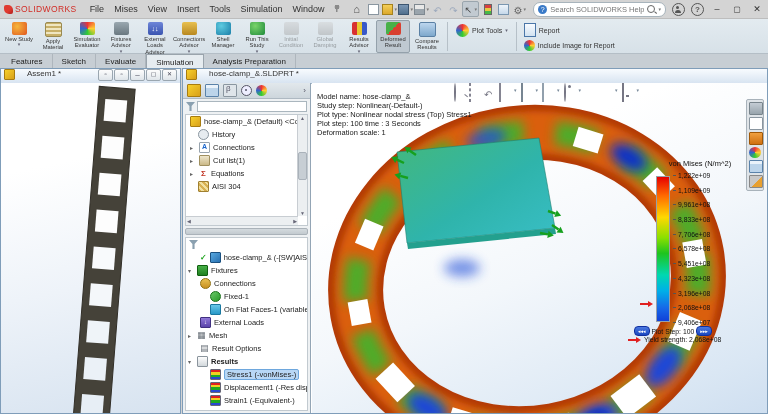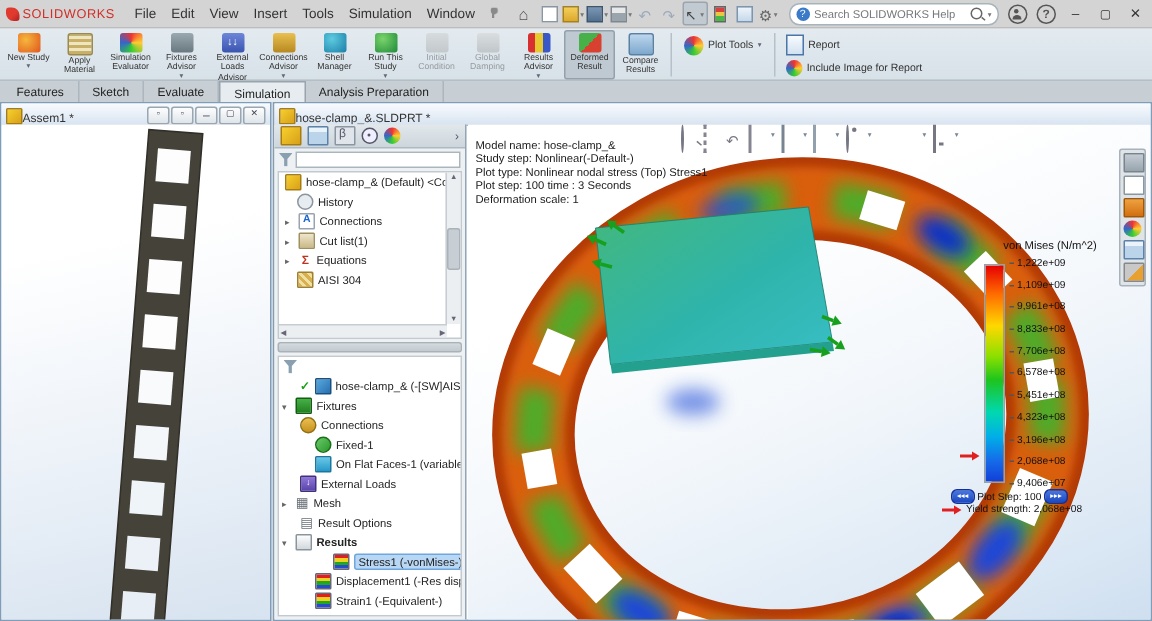--- a/index.html
+++ b/index.html
@@ -82,21 +82,21 @@
   
   .cmdtabs{position:absolute;left:0;top:54px;width:768px;height:14px;background:#c7ced4;
     display:flex;align-items:stretch;padding-left:2px;box-sizing:border-box;font-size:8px;}
   .ctab{padding:1px 9px 0;border-right:1px solid #aeb6bd;color:#222;display:flex;align-items:center;}
   .ctab.active{background:#e6ecf0;border:1px solid #9aa4ac;border-bottom:none;}
   
   .win{position:absolute;top:68px;bottom:0;background:#fff;border:1px solid #7f9db9;box-sizing:border-box;}
   .win-left{left:0;width:181px;}
   .win-right{left:182px;right:0;}
   .wtitle{height:14px;background:linear-gradient(#f8fbfe,#d8e4f1);border-bottom:1px solid #a5bacd;
-    display:flex;align-items:flex-end;gap:0;padding:0 3px;font-size:8px;color:#333;}
+    display:flex;align-items:flex-start;gap:12px;padding:0 3px;font-size:8px;color:#333;}
   .doc-icon{width:9px;height:9px;background:linear-gradient(135deg,#f7d02c,#d8a01a);border:1px solid #a87c10;border-radius:1px;flex-shrink:0;}
   .wbtns{margin-left:auto;display:flex;gap:1px;}
   .wb{width:13px;height:10px;background:linear-gradient(#fdfdfd,#dfe5ea);border:1px solid #9aa6b0;border-radius:2px;
       font-size:6px;line-height:9px;text-align:center;color:#445;}
   .wb-pane1::before{content:"▫";}
   .wb-pane2::before{content:"▫";}
   .wb-min::before{content:"–";font-size:8px;}
   .wb-rest::before{content:"▢";}
   .wb-close::before{content:"✕";}
   .lviewport{position:absolute;left:0;right:0;top:14px;bottom:0;
@@ -210,21 +210,21 @@
 </style>
 </head>
 <body>
 
 <div class="titlebar">
   <div class="brand">
     <span class="brand-swoosh"></span>
     <span class="brand-text">SOLIDWORKS</span>
   </div>
   <span class="menu-item">File</span>
-  <span class="menu-item">Edit</span>
+  <span class="menu-item">Mises</span>
   <span class="menu-item">View</span>
   <span class="menu-item">Insert</span>
   <span class="menu-item">Tools</span>
   <span class="menu-item">Simulation</span>
   <span class="menu-item">Window</span>
   <span class="pin-icon"></span>
   <div class="qat">
     <span class="qbtn">
         <span class="qg g-home"></span>
       </span>
@@ -494,21 +494,21 @@
       </div>
       <div class="trow" style="padding-left:14px">
         <span class="ti i-ropt"></span>
         <span class="tl">Result Options</span>
       </div>
       <div class="trow bold" style="padding-left:2px">
         <span class="exp o"></span>
         <span class="ti i-res"></span>
         <span class="tl">Results</span>
       </div>
-      <div class="trow selrow" style="padding-left:36px">
+      <div class="trow selrow" style="padding-left:24px">
         <span class="ti i-plot"></span>
         <span class="tl">Stress1 (-vonMises-)</span>
       </div>
       <div class="trow" style="padding-left:24px">
         <span class="ti i-plot"></span>
         <span class="tl">Displacement1 (-Res disp-)</span>
       </div>
       <div class="trow" style="padding-left:24px">
         <span class="ti i-plot"></span>
         <span class="tl">Strain1 (-Equivalent-)</span>

